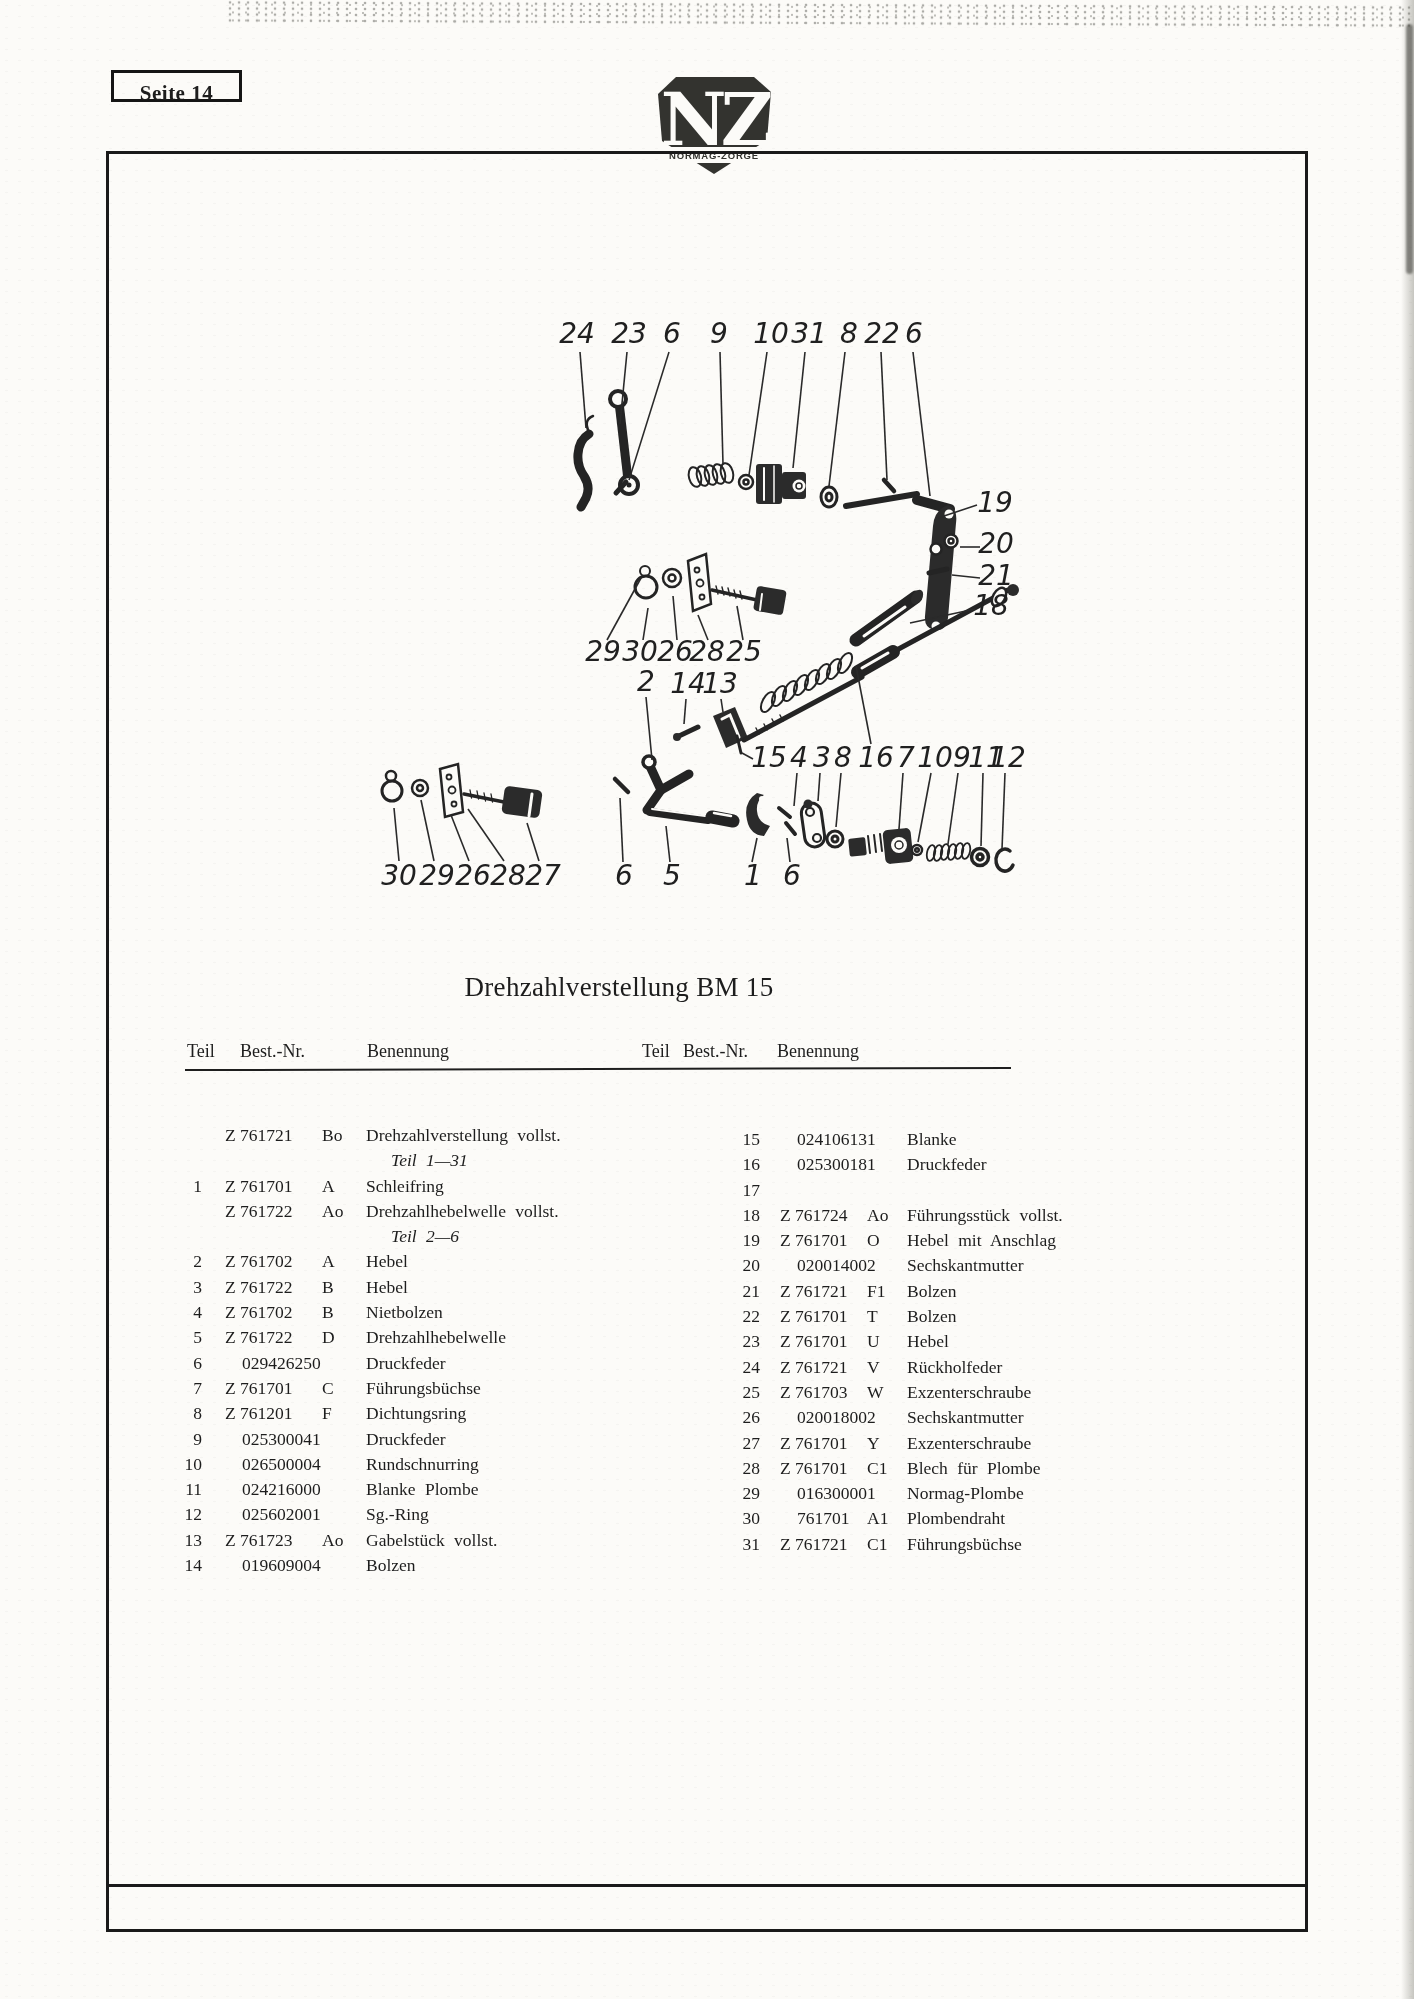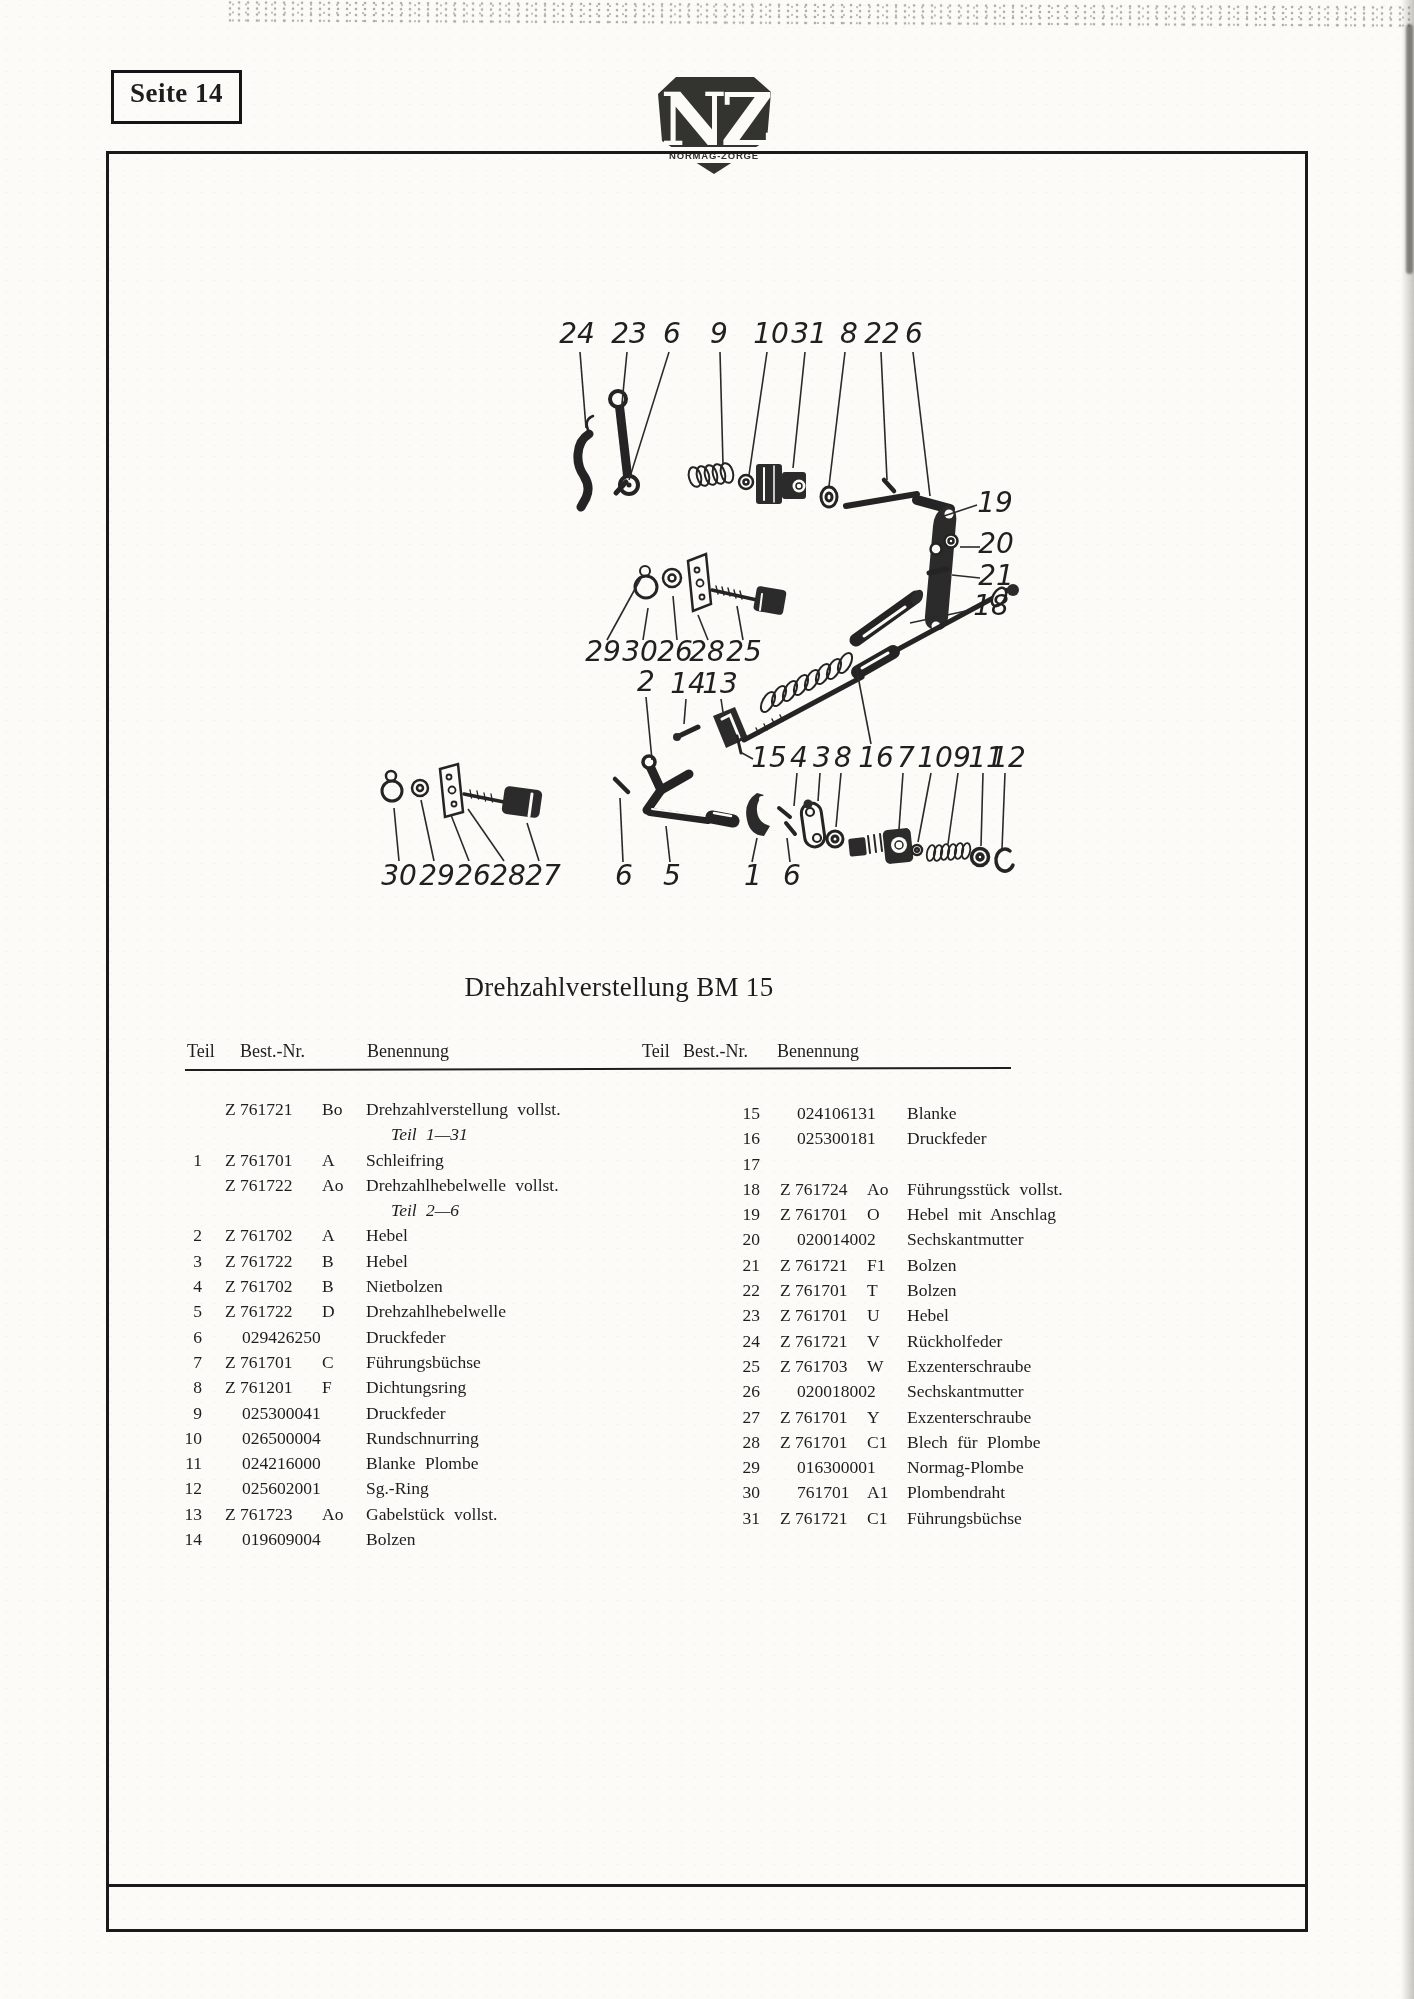--- a/index.html
+++ b/index.html
@@ -10,43 +10,43 @@
   
   .top-noise{position:absolute;left:228px;top:3px;width:1186px;height:23px;opacity:.55;
        background-image:radial-gradient(circle at 2px 2px,#6b6b66 0.9px,transparent 1.7px),
                         radial-gradient(circle at 5px 4px,#8b8b85 0.7px,transparent 1.4px);
        background-size:9px 6px,13px 8px;transform:rotate(.25deg);}
   .right-edge{position:absolute;right:0;top:0;width:13px;height:100%;
        background:linear-gradient(to right,transparent,rgba(110,110,100,.38));}
   .right-edge-dark{position:absolute;right:1px;top:24px;width:7px;height:250px;
        background:rgba(55,55,50,.55);border-radius:4px;filter:blur(1px);}
   
-  .seite-box{position:absolute;left:111px;top:70px;width:131px;height:54px;box-sizing:border-box;
+  .seite-box{position:absolute;left:111px;top:70px;width:131px;height:32px;box-sizing:border-box;
        border:3px solid #151515;text-align:center;line-height:40px;
-       font-weight:bold;font-size:27px;letter-spacing:.5px;}
+       font-weight:bold;font-size:21px;letter-spacing:.5px;}
   
   .logo{position:absolute;left:650px;top:50px;width:130px;height:130px;}
   
   .frame{position:absolute;left:106px;top:151px;width:1196px;height:1775px;border:3px solid #1a1a1a;}
   .inner-bottom{position:absolute;left:109px;top:1884px;width:1196px;height:3px;background:#1a1a1a;}
   
   .diagram{position:absolute;left:370px;top:295px;width:672px;height:610px;}
   .diagram text{font:italic 28px "DejaVu Sans",sans-serif;fill:#202020;text-anchor:middle;}
   .diagram line.leader{stroke:#2a2a2a;stroke-width:1.6;}
   
   .title{position:absolute;left:449px;top:972px;width:340px;margin:0;text-align:center;
        font-size:27px;font-weight:normal;letter-spacing:.3px;}
   
   .thead{position:absolute;top:1041px;font-size:18px;}
   .h-teil-l{left:187px}.h-nr-l{left:240px}.h-ben-l{left:367px}
   .h-teil-r{left:642px}.h-nr-r{left:683px}.h-ben-r{left:777px}
   .hrule{position:absolute;left:185px;top:1068px;width:826px;height:2px;background:#1e1e1e;
        transform:rotate(-.15deg);}
   
-  .tcol{position:absolute;white-space:nowrap;font-size:17.5px;}
+  .tcol{position:absolute;white-space:nowrap;font-size:17.5px;margin-top:26px;}
   .col-left{left:140px;top:1097px;}
   .col-right{left:700px;top:1101px;}
   .trow{display:flex;height:25.3px;line-height:25.3px;}
   .trow span{display:block;}
   .col-left .c-teil{width:62px;text-align:right;}
   .col-left .c-nr{margin-left:23px;width:97px;}
   .col-right .c-teil{width:60px;text-align:right;}
   .col-right .c-nr{margin-left:20px;width:87px;}
   .c-nr.noz{padding-left:17px;box-sizing:border-box;}
   .c-suffix{width:44px;}

